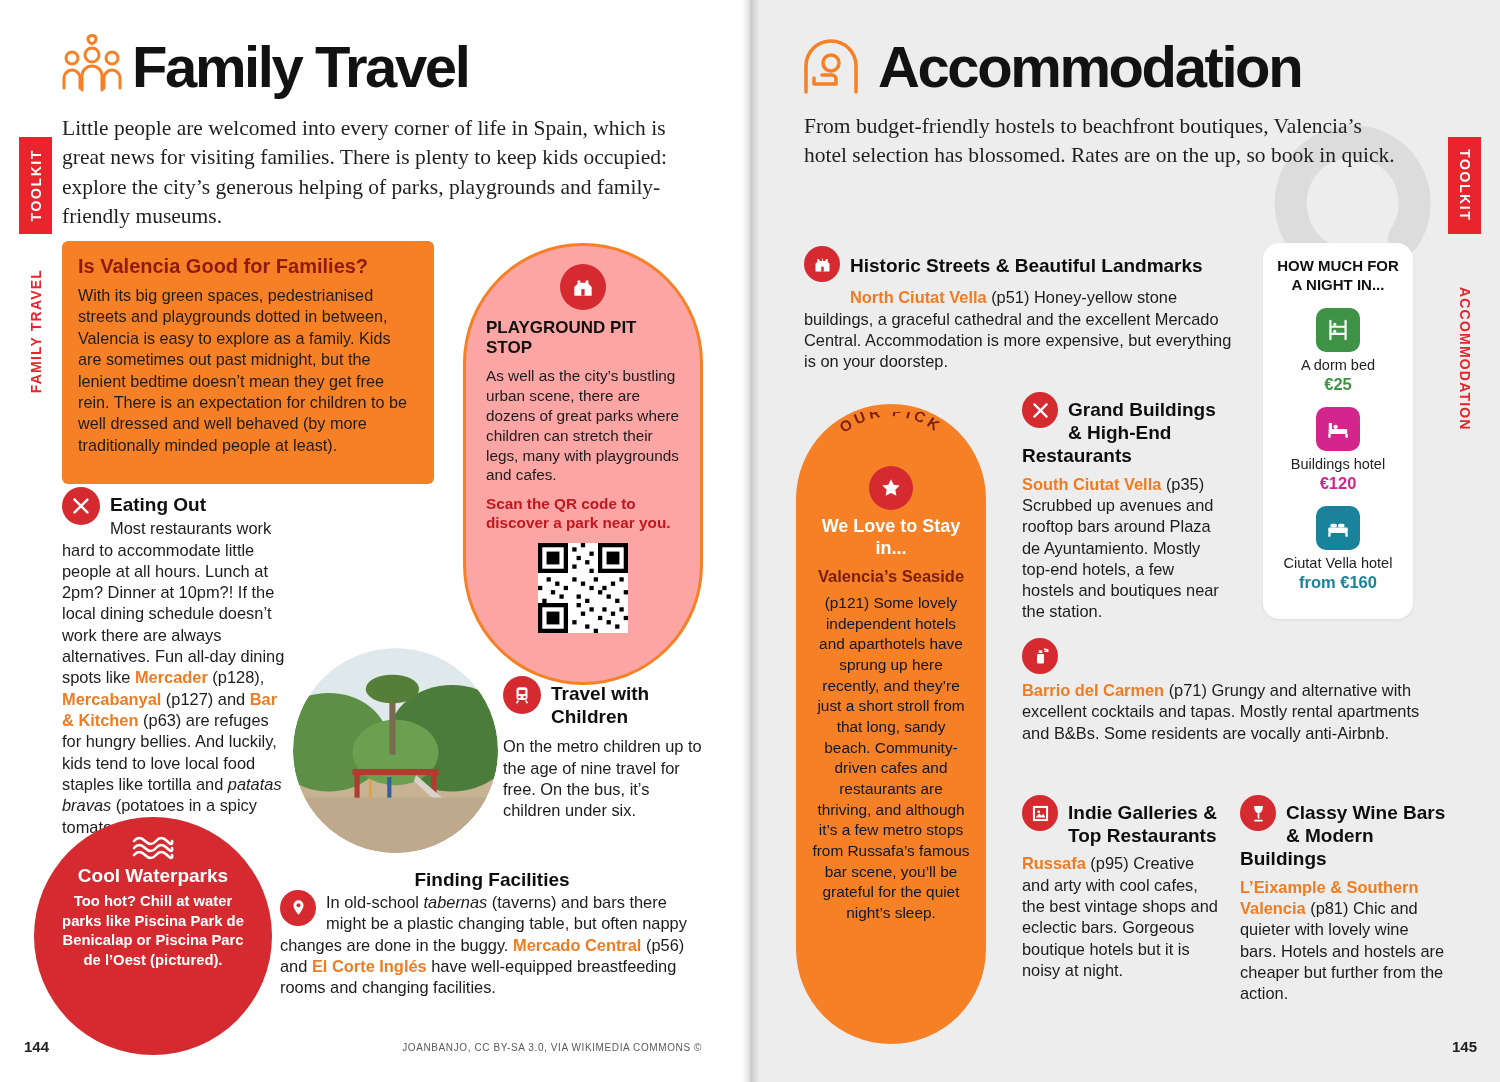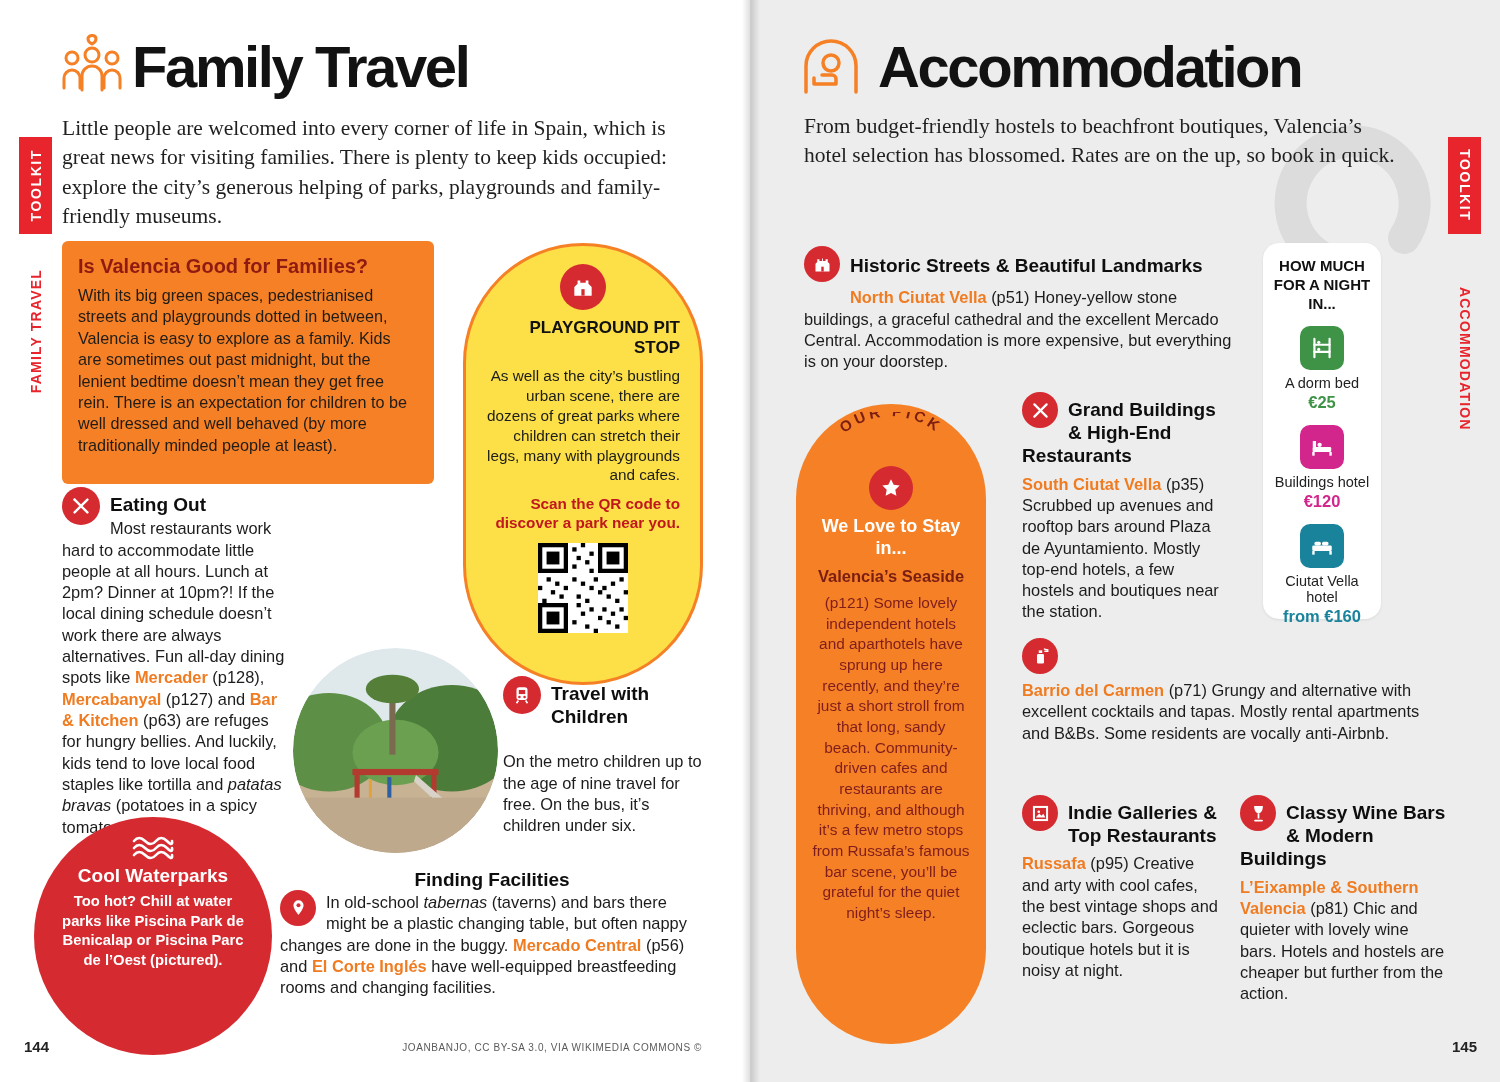--- a/index.html
+++ b/index.html
@@ -19,33 +19,33 @@
   .ricon.f{float:left;margin:0 10px 6px 0;}
   .ricon svg{display:block;}
   .vtext{writing-mode:vertical-rl;transform:rotate(180deg);text-orientation:mixed;}
   .vtext-r{writing-mode:vertical-rl;text-orientation:mixed;}
   .tabbox{background:#e8242c;display:flex;align-items:center;justify-content:center;}
   .tabbox span{color:#fff;font-size:14px;font-weight:800;letter-spacing:1.6px;}
   .tablabel{color:#e8242c;font-size:14px;font-weight:800;letter-spacing:1.2px;display:flex;align-items:center;justify-content:center;}
   .orange-box{background:#f58025;padding:14px 16px;box-sizing:border-box;border-radius:6px;}
   .orange-box h3{margin:0 0 7px 0;font-size:20px;font-weight:800;color:#8f1a12;line-height:1.15;}
   .orange-box p{margin:0;font-size:16.2px;line-height:1.32;color:#211c18;}
-  .capsule{border:3px solid #f58025;border-radius:120px;background:#fde047;box-sizing:border-box;text-align:right;padding:16px 20px;}
+  .capsule{border:3px solid #f58025;border-radius:120px;background:#fca5a5;box-sizing:border-box;text-align:left;padding:16px 20px;}
   .capsule .cap-title{font-size:17px;font-weight:800;color:#111;line-height:1.15;margin:8px 0 0 0;}
   .capsule .cap-body{font-size:15.3px;line-height:1.3;color:#1c1c1c;margin:9px 0 0 0;}
   .capsule .cap-cta{font-size:15.3px;line-height:1.25;font-weight:800;color:#c0181e;margin:9px 0 0 0;}
   .redcircle{border-radius:50%;background:#d42a30;color:#fff;text-align:center;box-sizing:border-box;}
   .redcircle h3{margin:4px 0 0 0;font-size:19px;font-weight:800;}
   .redcircle p{margin:5px 24px 0 24px;font-size:14.8px;line-height:1.32;font-weight:700;}
   .photo-spacer{float:right;width:112px;height:225px;margin:122px 0 0 6px;}
   .red-heading{font-size:27px;font-weight:800;color:#e8242c;letter-spacing:-0.3px;}
   .ourpick{background:#f58025;border-radius:95px;box-sizing:border-box;text-align:center;color:#fff;padding:8px 16px;}
   .ourpick .op-head{font-size:18px;font-weight:800;line-height:1.2;margin:6px 0 0 0;color:#fff;}
   .ourpick .op-sub{font-size:16.5px;font-weight:800;color:#7a1d12;margin:8px 0 0 0;}
-  .ourpick .op-body{font-size:15.4px;line-height:1.34;margin:7px 0 0 0;color:#7f1d1d;}
+  .ourpick .op-body{font-size:15.4px;line-height:1.34;margin:7px 0 0 0;color:#0f172a;}
   .pricecard{background:#ffffff;border-radius:16px;box-sizing:border-box;text-align:center;padding:14px 10px;box-shadow:0 1px 3px rgba(0,0,0,.08);}
   .pricecard .pc-title{font-size:15px;font-weight:800;color:#111;line-height:1.25;margin:0;}
   .pc-icon{width:44px;height:44px;border-radius:10px;margin:13px auto 5px auto;display:flex;align-items:center;justify-content:center;}
   .pc-label{font-size:14.5px;color:#222;margin:0;}
   .pc-price{font-size:16.5px;font-weight:800;margin:2px 0 0 0;}
   .pagenum{font-size:15px;font-weight:700;color:#222;}
   .credit{font-size:10px;letter-spacing:.6px;color:#5a5a5a;}
   .photo-circle{border-radius:50%;overflow:hidden;}
 </style>
 </head>
@@ -204,21 +204,21 @@
       <span class="ricon f">
         <svg width="22" height="22" viewBox="0 0 24 24">
             <rect x="6" y="3.5" width="12" height="14" rx="3" fill="#fff"></rect>
             <rect x="8.5" y="6.5" width="7" height="4.5" fill="#d42a30"></rect>
             <circle cx="9.2" cy="14.2" r="1.4" fill="#d42a30"></circle>
             <circle cx="14.8" cy="14.2" r="1.4" fill="#d42a30"></circle>
             <path d="M8 18 l-2 3 M16 18 l2 3" stroke="#fff" stroke-width="1.8"></path>
           </svg>
       </span>
       <h3 class="sec-title">Travel with Children</h3>
-      <p class="body-txt" style="clear:left;margin-top:23px;">On the metro children up to the age of nine travel for free. On the bus, it’s children under six.</p>
+      <p class="body-txt" style="clear:left;margin-top:8px;">On the metro children up to the age of nine travel for free. On the bus, it’s children under six.</p>
     </div>
 
     <div class="abs sec-title" style="left:282px;top:862px;width:420px;text-align:center;">Finding Facilities</div>
     <div class="abs" style="left:280px;top:890px;width:425px;">
       <span class="ricon f" style="width:36px;height:36px;">
         <svg width="21" height="21" viewBox="0 0 24 24">
             <path d="M12 2.5 a5.8 5.8 0 0 1 5.8 5.8 c0 4.2-5.8 11-5.8 11 s-5.8-6.8-5.8-11 A5.8 5.8 0 0 1 12 2.5" fill="#fff"></path>
             <circle cx="12" cy="8.3" r="2.3" fill="#d42a30"></circle>
           </svg>
       </span>
@@ -288,21 +288,21 @@
       <span class="ricon f" style="width:36px;height:36px;">
         <svg width="21" height="21" viewBox="0 0 24 24" stroke="#fff" stroke-width="2.6" stroke-linecap="round">
             <path d="M5 5 L19 19"></path>
             <path d="M19 5 L5 19"></path>
           </svg>
       </span>
       <h3 class="sec-title">Grand Buildings &amp; High-End Restaurants</h3>
       <p class="body-txt"><span class="seg-o">South Ciutat Vella</span><span> (p35) Scrubbed up avenues and rooftop bars around Plaza de Ayuntamiento. Mostly top-end hotels, a few hostels and boutiques near the station.</span></p>
     </div>
 
-    <div class="abs pricecard" style="left:513px;top:243px;width:118px;height:376px;">
+    <div class="abs pricecard" style="left:513px;top:243px;width:150px;height:376px;">
       <p class="pc-title">HOW MUCH FOR A NIGHT IN...</p>
 
       <div class="pc-icon" style="background-color: rgb(63, 147, 71);">
         <svg width="26" height="26" viewBox="0 0 24 24" fill="none" stroke="#fff" stroke-width="2" stroke-linecap="round">
             <path d="M5 3.5 v17 M19 3.5 v17"></path>
             <path d="M5 9 h14 M5 15.5 h14"></path>
             <circle cx="9" cy="6.8" r="1.5" fill="#fff" stroke="none"></circle>
             <circle cx="9" cy="13.3" r="1.5" fill="#fff" stroke="none"></circle>
           </svg>
       </div>

